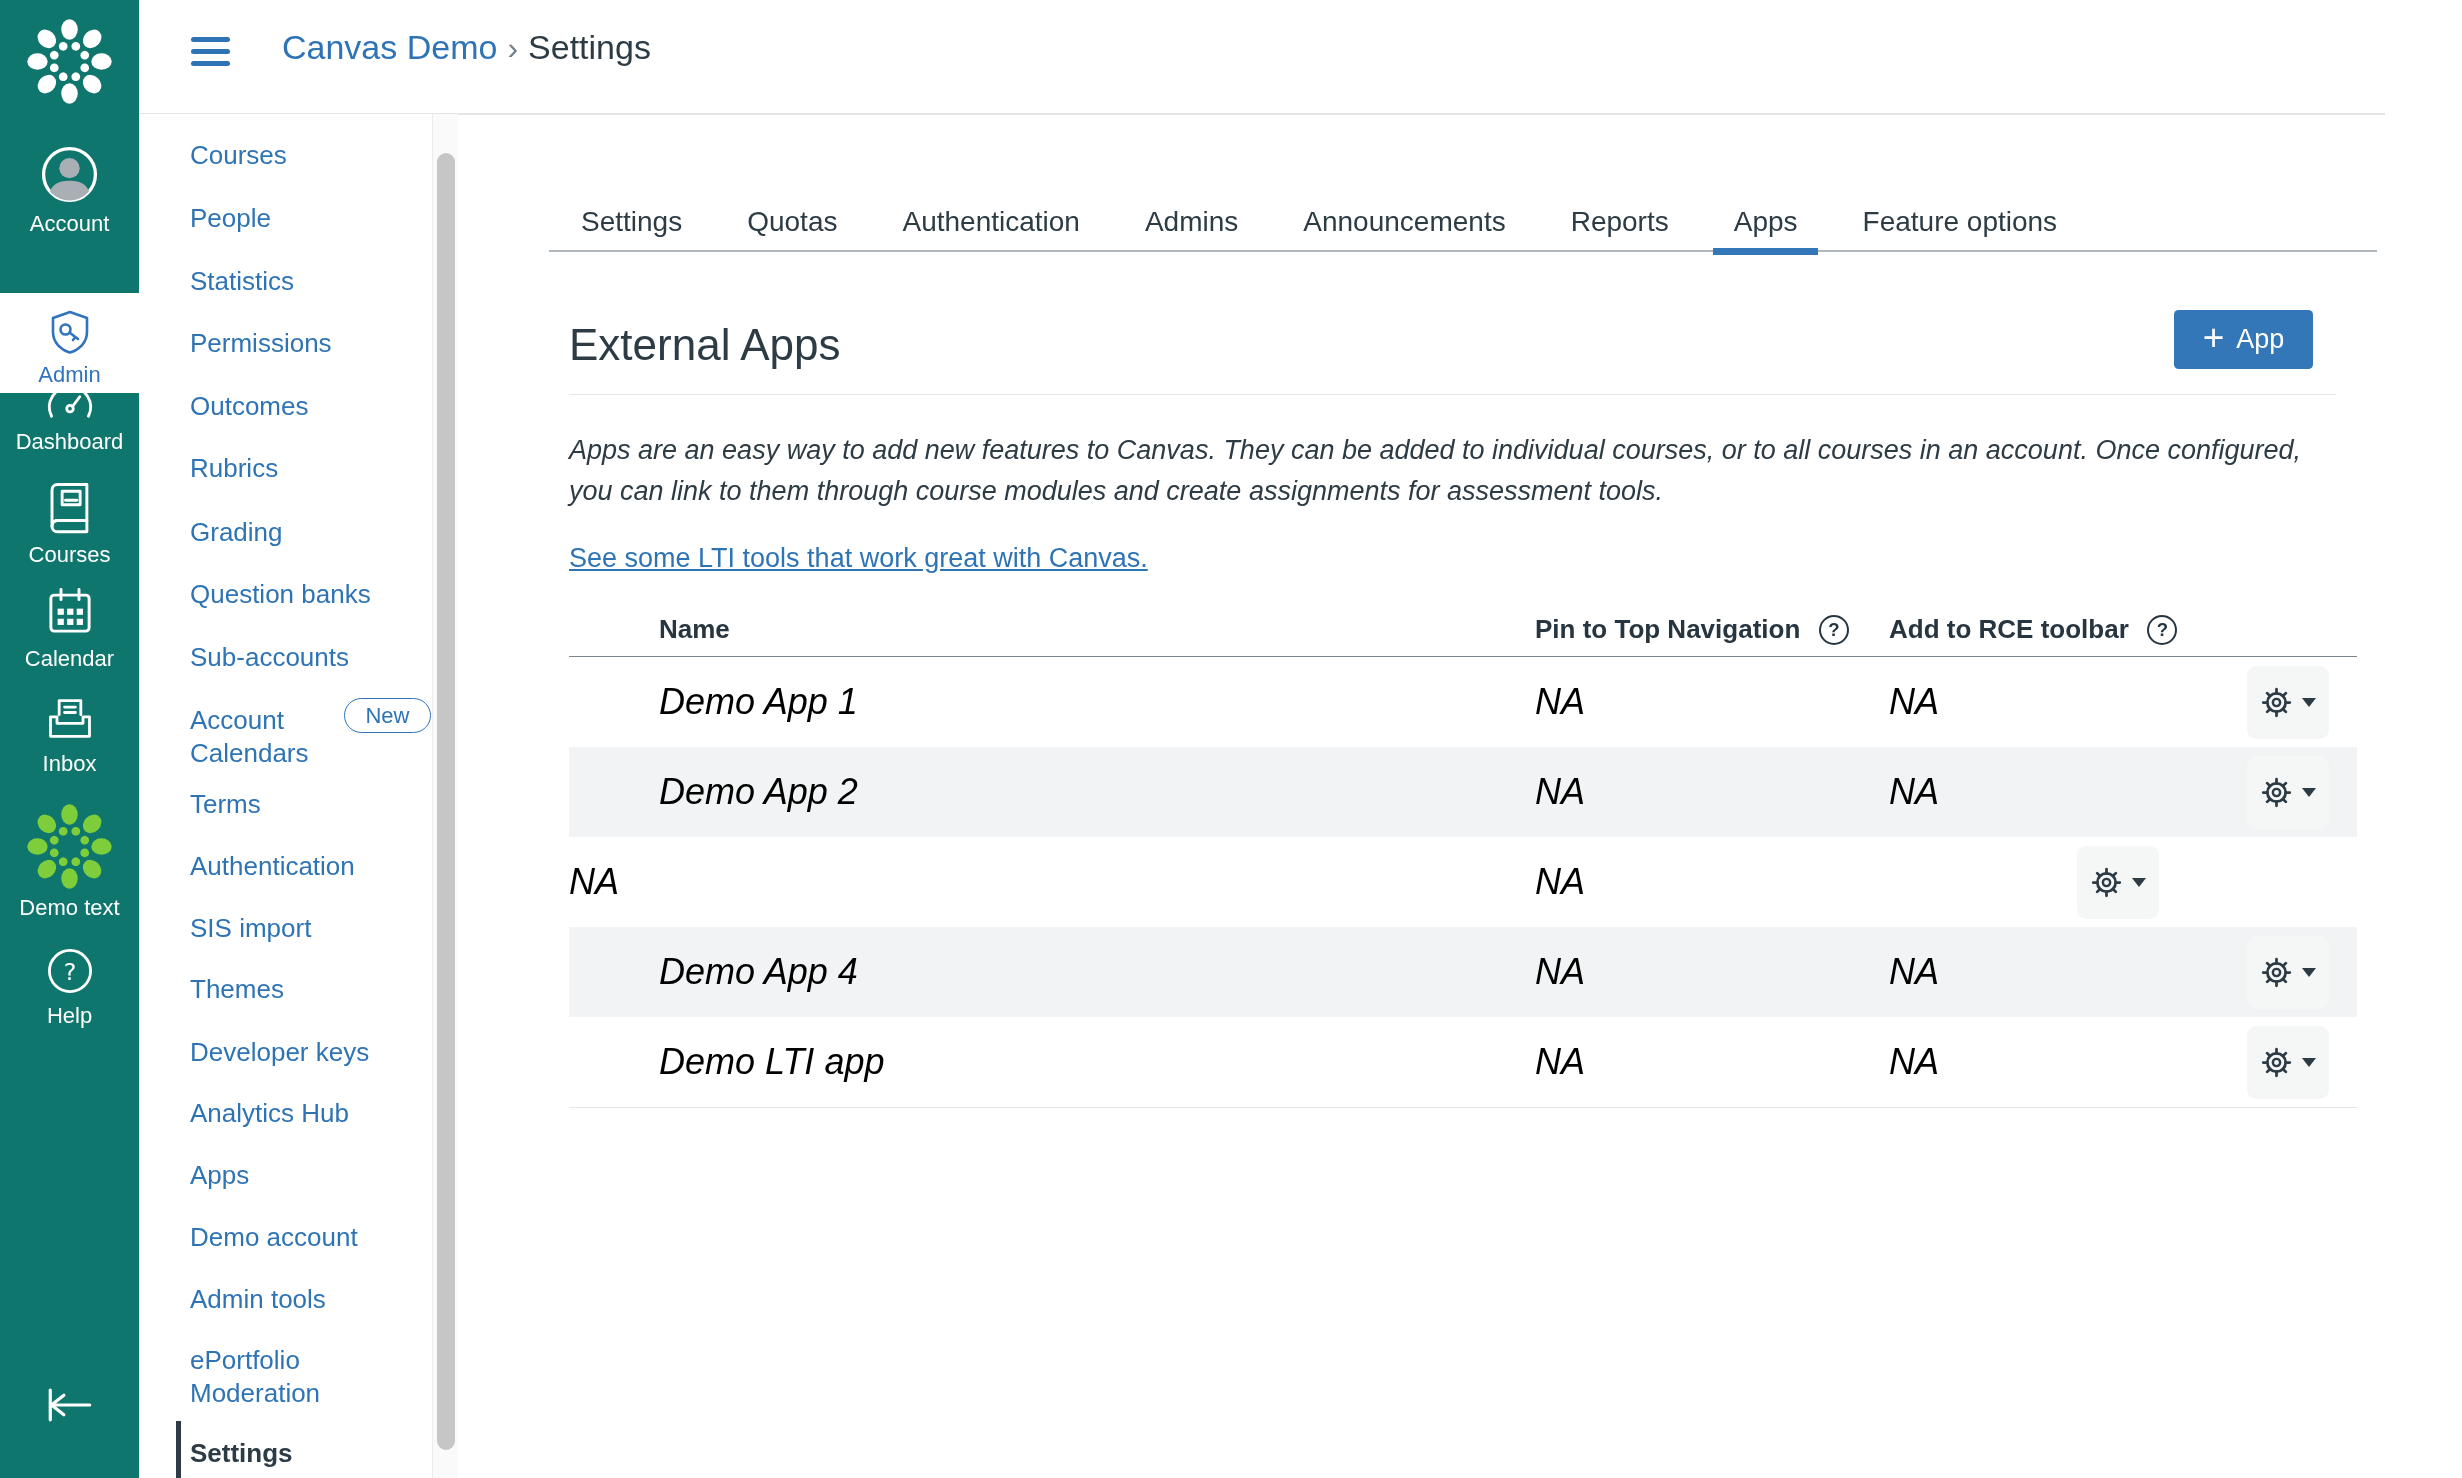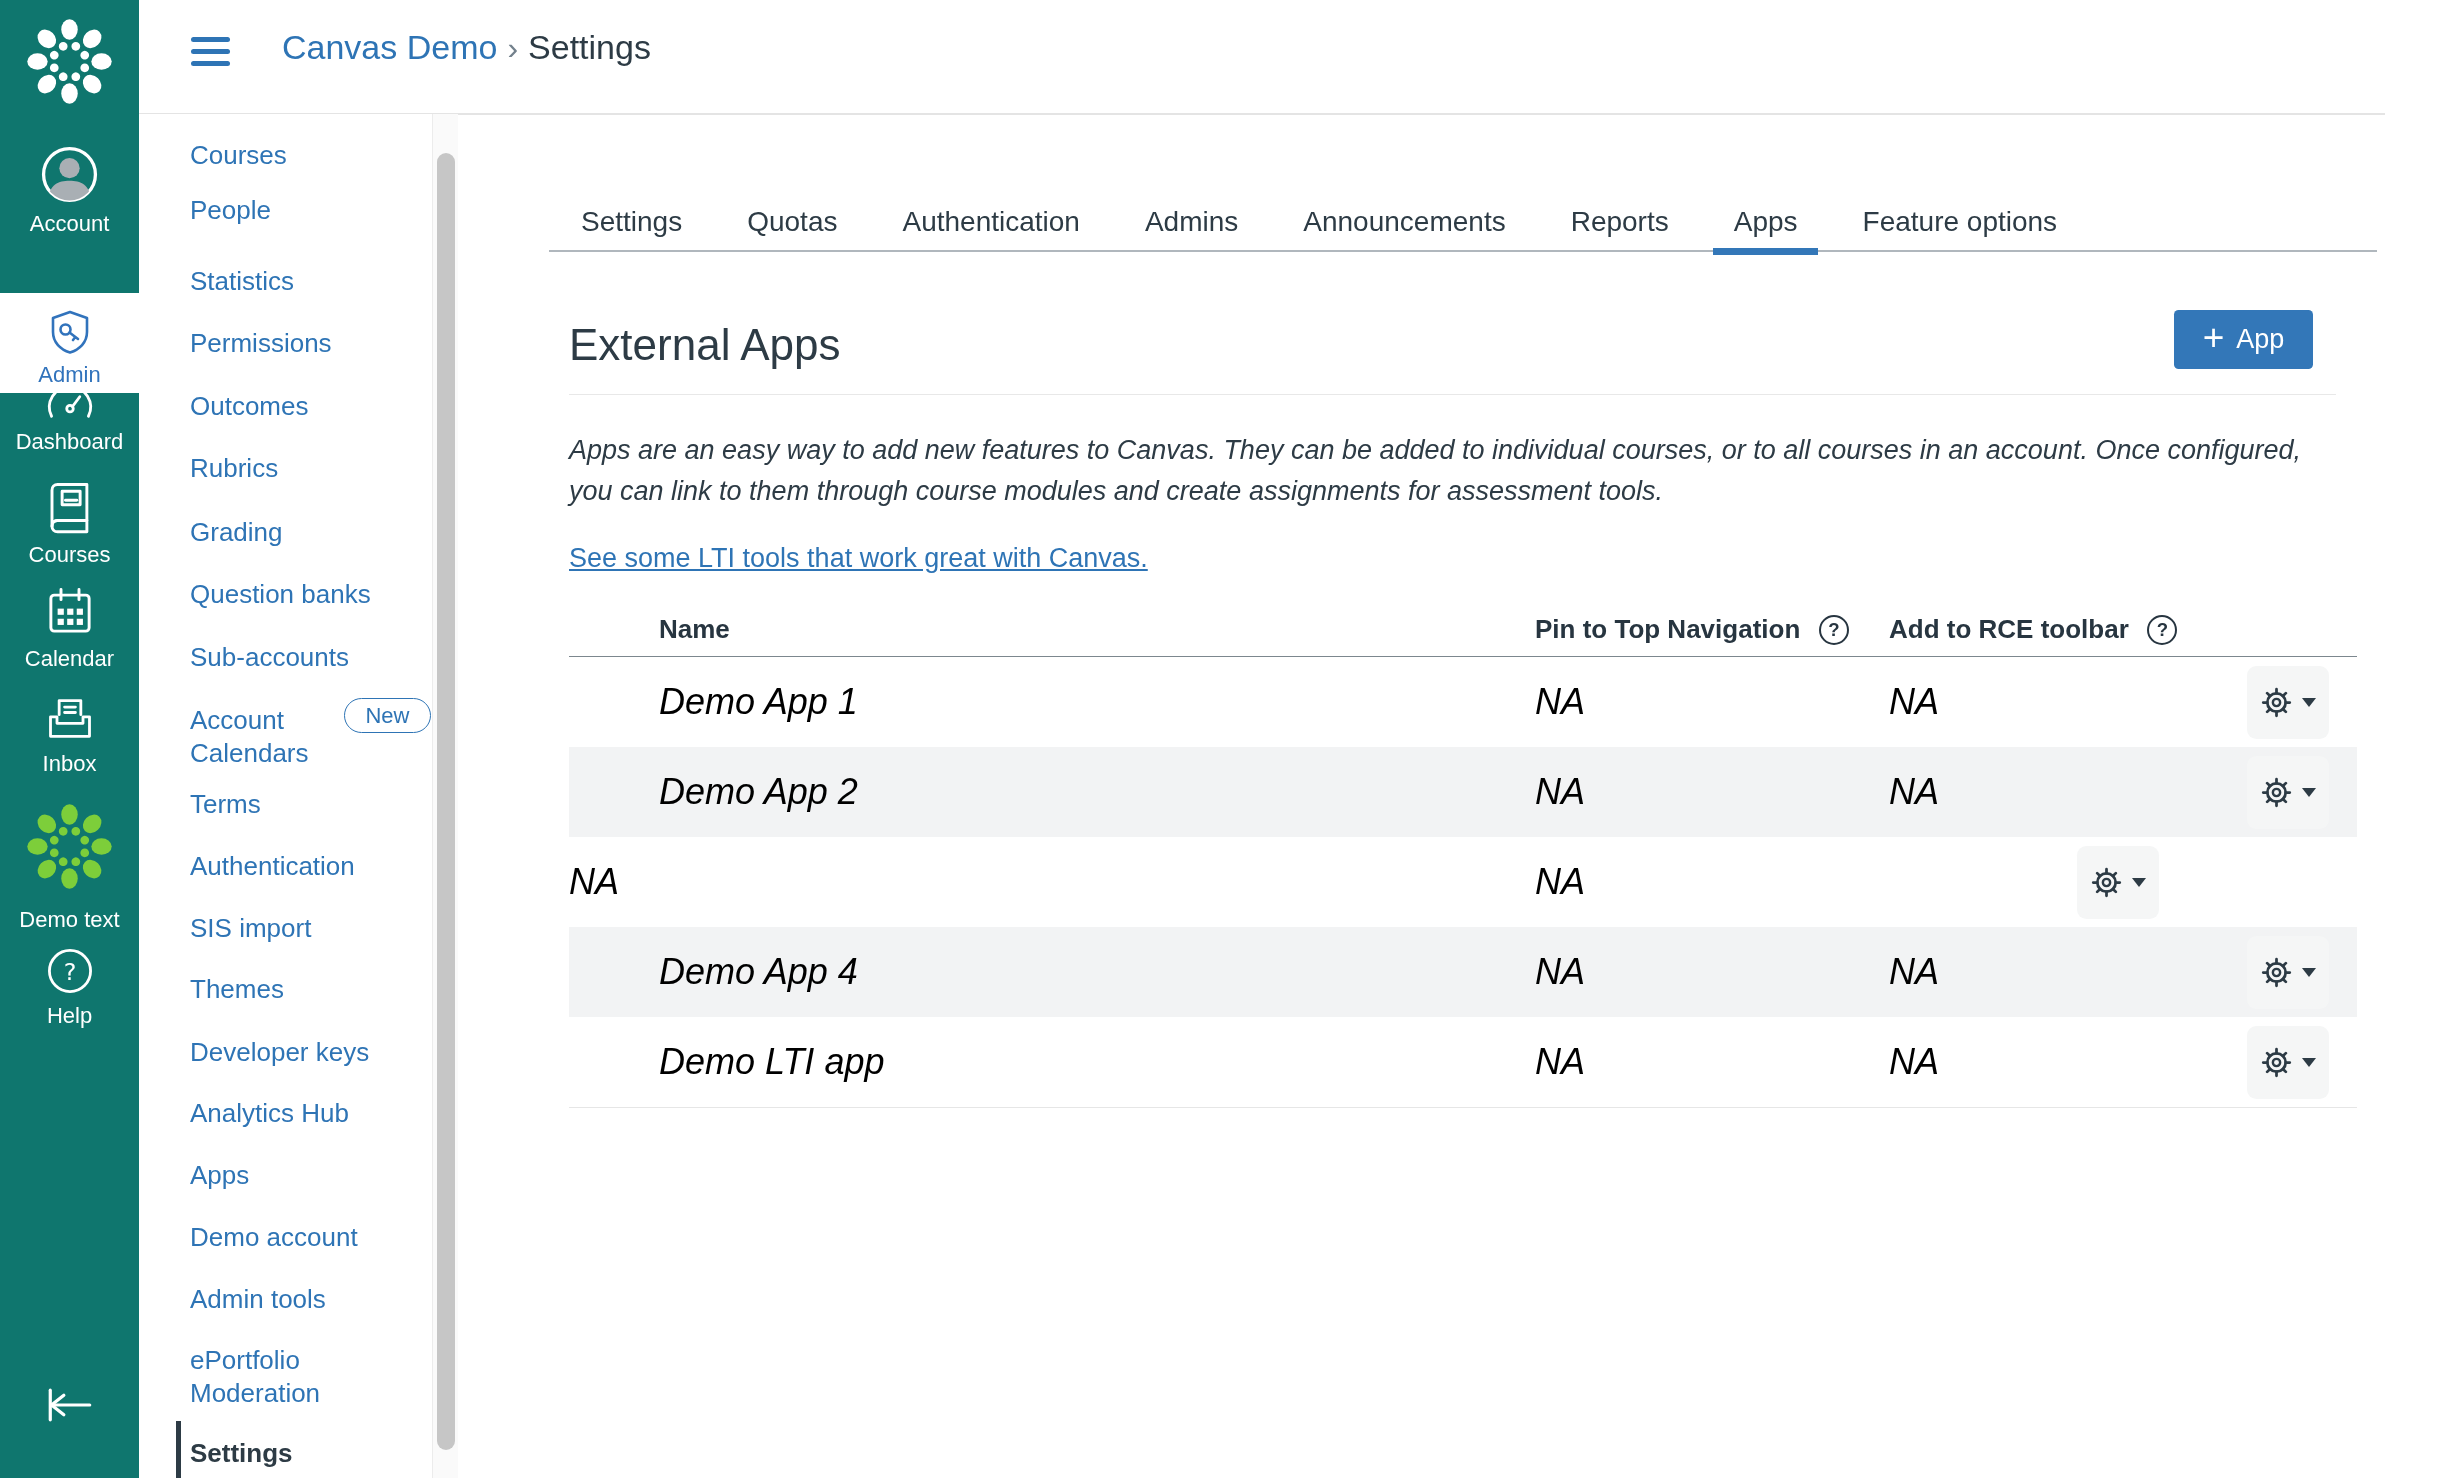--- a/index.html
+++ b/index.html
@@ -257,21 +257,21 @@
               </g>
             <g transform="rotate(292.5,50,50)">
                 <circle cx="50" cy="33" r="4.5"></circle>
               </g>
             <g transform="rotate(337.5,50,50)">
                 <circle cx="50" cy="33" r="4.5"></circle>
               </g>
           </g>
         </svg>
       </span>
-      <span class="gi-label" style="margin-top:12px">Demo text</span>
+      <span class="gi-label" style="margin-top:0">Demo text</span>
     </div>
 
     <div class="gnav-item" style="top:945px">
       <span class="gi-icon">
         <svg width="52" height="52" viewBox="0 0 48 48" style="font-size:24px">
           <circle class="stk" cx="24" cy="24" r="19"></circle>
           <text x="24" y="32" text-anchor="middle" font-family="DejaVu Sans, sans-serif" font-size="22" fill="#fff">?</text>
         </svg>
       </span>
       <span class="gi-label">Help</span>
@@ -296,21 +296,21 @@
       <div class="bar" style="margin-bottom:0"></div>
   </div>
   <div id="breadcrumb">
     <a class="crumb-link" href="#">Canvas Demo</a>
     <span class="crumb-sep">›</span>
     <span class="crumb-current">Settings</span>
   </div>
 
   <nav id="cnav">
     <a class="cnav-item" style="top:25px" href="#">Courses</a>
-    <a class="cnav-item" style="top:80px" href="#">People</a>
+    <a class="cnav-item" style="top:88px" href="#">People</a>
     <a class="cnav-item" style="top:151px" href="#">Statistics</a>
     <a class="cnav-item" style="top:213px" href="#">Permissions</a>
     <a class="cnav-item" style="top:276px" href="#">Outcomes</a>
     <a class="cnav-item" style="top:338px" href="#">Rubrics</a>
     <a class="cnav-item" style="top:402px" href="#">Grading</a>
     <a class="cnav-item" style="top:464px" href="#">Question banks</a>
     <a class="cnav-item" style="top:527px" href="#">Sub-accounts</a>
     <a class="cnav-item" style="top:590px; width:158px" href="#">Account Calendars</a>
     <span class="new-badge">New</span>
     <a class="cnav-item" style="top:674px" href="#">Terms</a>

